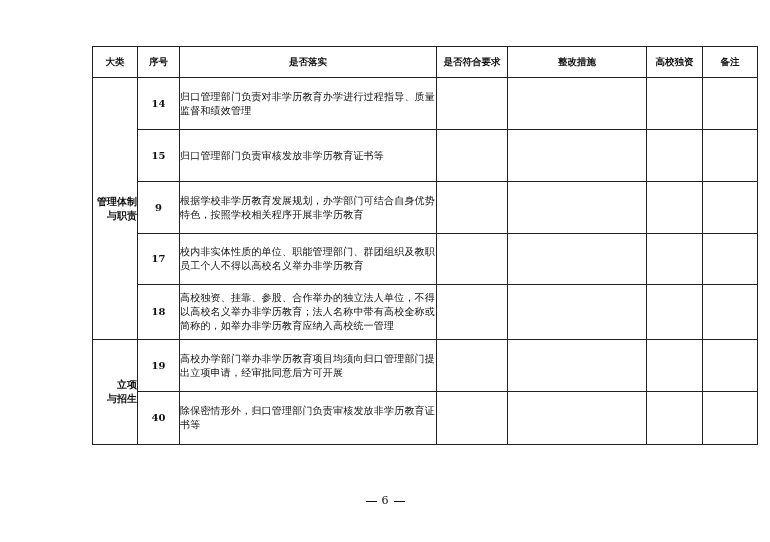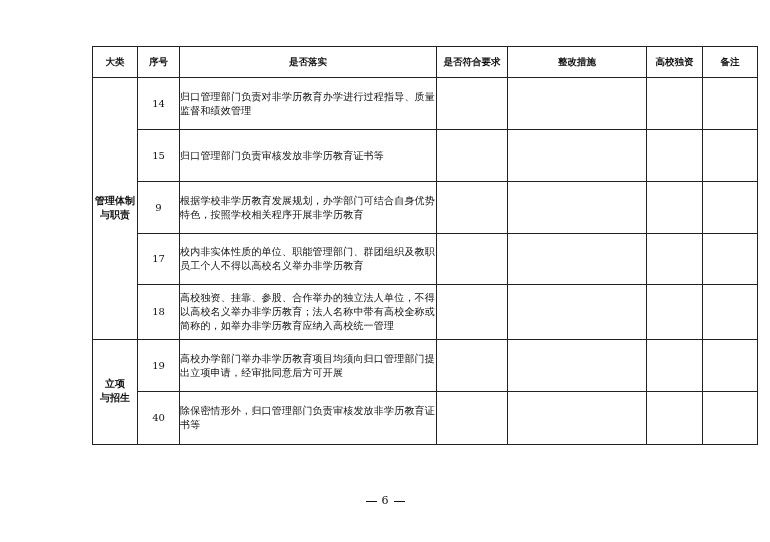--- a/index.html
+++ b/index.html
@@ -20,27 +20,27 @@
   }
   table.grid th {
     height: 30px;
     font-weight: bold;
     font-family: "DejaVu Sans", "Liberation Sans", sans-serif;
     font-size: 9.5px;
     text-align: center;
   }
   td.cat {
     font-weight: bold;
-    font-family: Liberation Mono, monospace;
+    font-family: Liberation Serif, serif;
     font-size: 10px;
-    text-align: center;
+    text-align: right;
     line-height: 14px;
   }
   td.num {
-    font-weight: normal;
+    font-weight: bold;
     text-align: center;
     font-size: 10px;
   }
   td.req {
     text-align: left;
     padding: 0 4px 0 3px;
     font-size: 10px;
     line-height: 14px;
     letter-spacing: 0.2px;
   }

